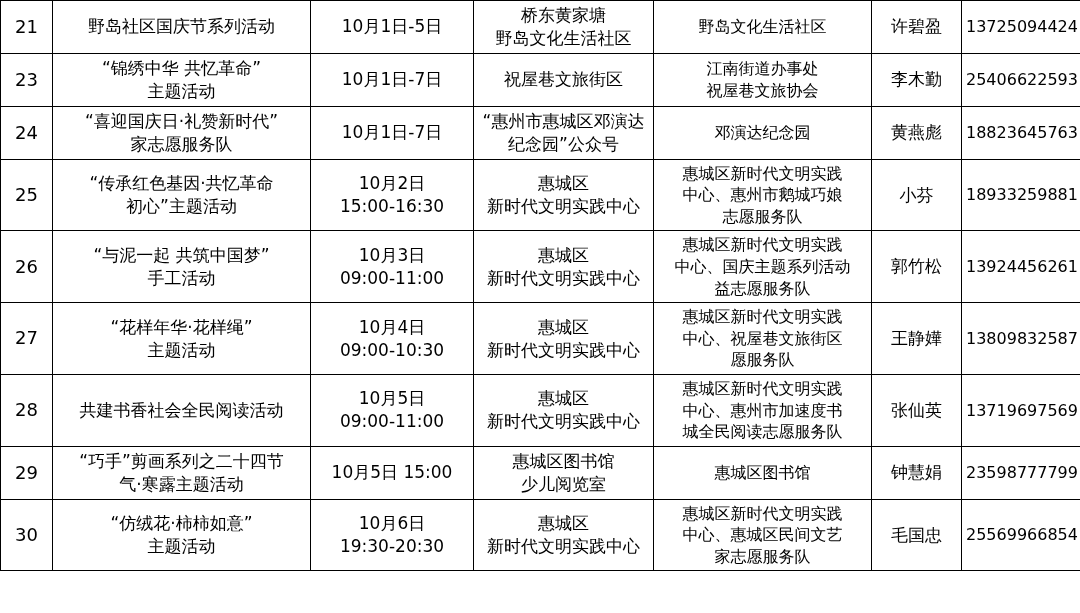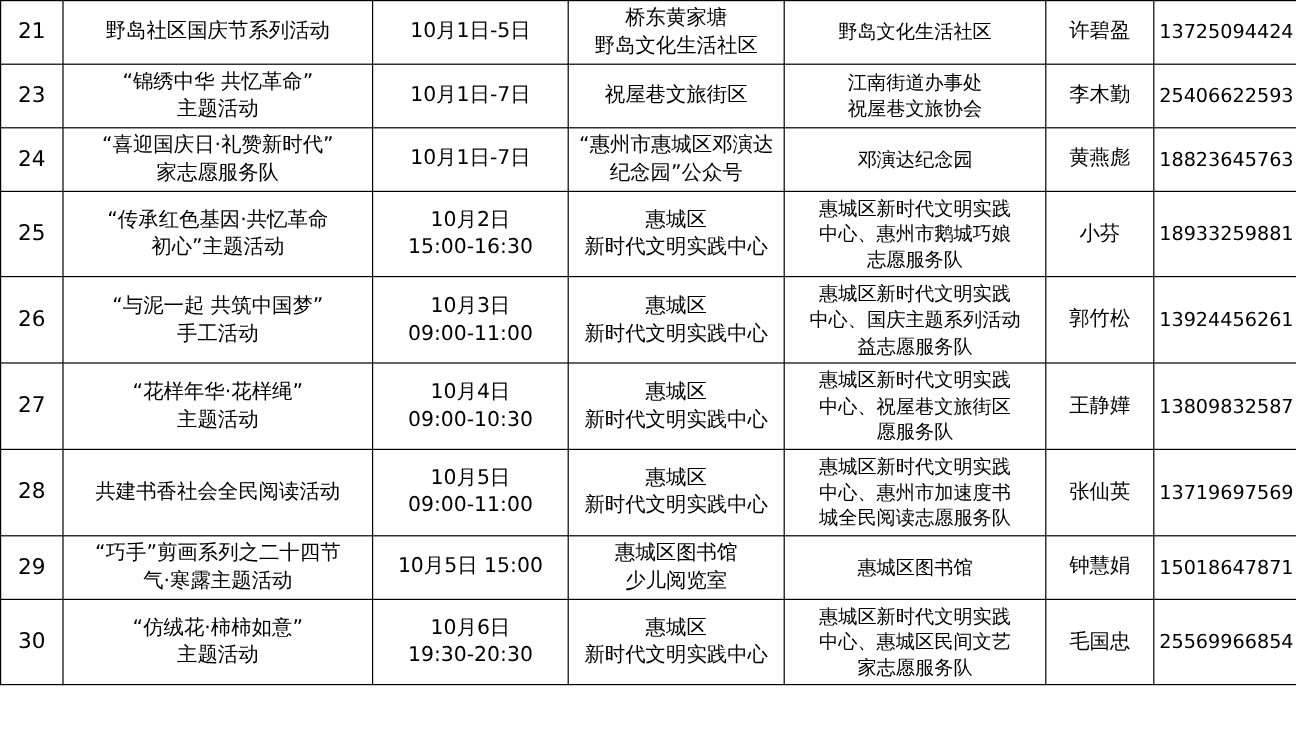--- a/index.html
+++ b/index.html
@@ -261,21 +261,21 @@
           <span class="cell-line">惠城区图书馆</span>
           <span class="cell-line">少儿阅览室</span>
         </td>
         <td class="org">
           <span class="cell-line">惠城区图书馆</span>
         </td>
         <td class="person">
           <span class="cell-line">钟慧娟</span>
         </td>
         <td class="phone">
-          <span class="cell-line">15018647871</span>
+          <span class="cell-line">23598777799</span>
         </td>
       </tr>
       <tr>
         <td class="num">30</td>
         <td class="name">
           <span class="cell-line">“仿绒花·柿柿如意”</span>
           <span class="cell-line">主题活动</span>
         </td>
         <td class="time">
           <span class="cell-line">10月6日</span>

